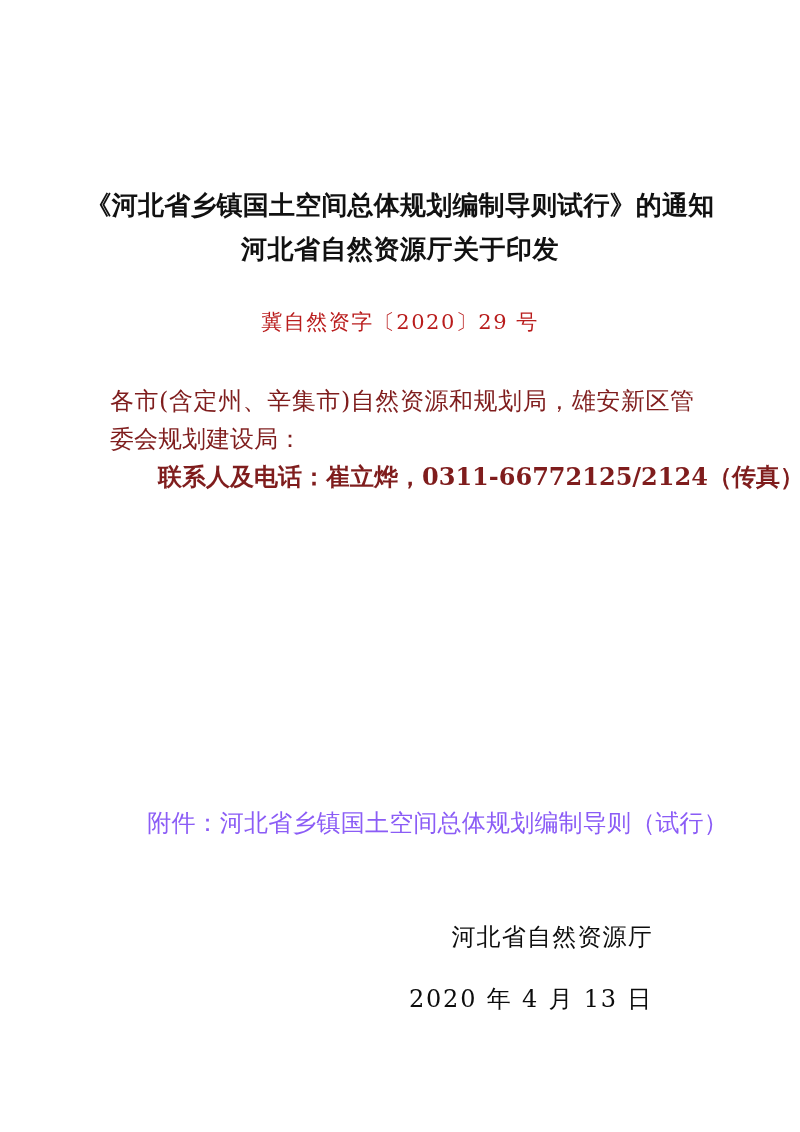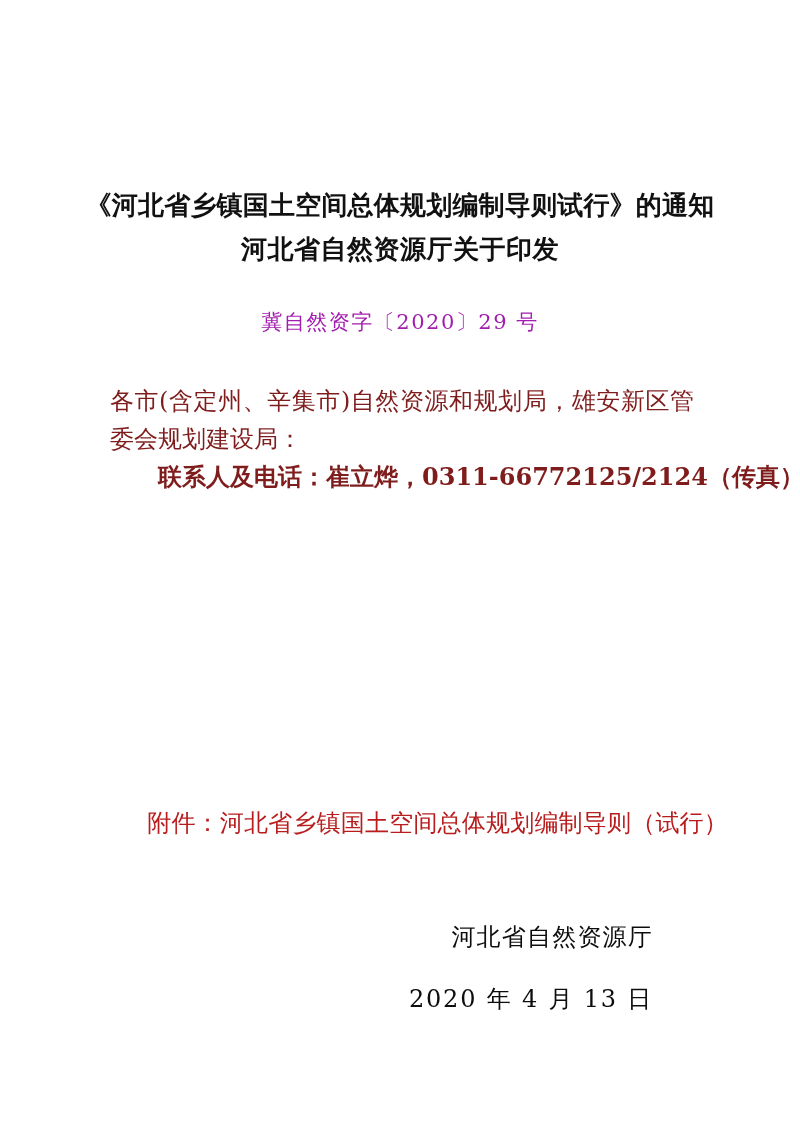--- a/index.html
+++ b/index.html
@@ -48,21 +48,21 @@
   
   .doc-number {
     position: absolute;
     left: 0;
     top: 308px;
     width: 800px;
     text-align: center;
     font-family: "DejaVu Serif", "Liberation Serif", serif;
     font-size: 21px;
     letter-spacing: 1.5px;
-    color: #a21caf;
+    color: #b91c1c;
   }
 
   
   .body-block {
     position: absolute;
     left: 110px;
     top: 383px;
     width: 584px;
     font-family: "DejaVu Serif", "Liberation Serif", serif;
     font-size: 24px;
@@ -100,21 +100,21 @@
   .attachment-line {
     position: absolute;
     left: 110px;
     top: 805px;
     width: 584px;
     font-family: "DejaVu Serif", "Liberation Serif", serif;
     font-size: 24px;
     line-height: 37.6px;
     text-indent: 1.55em;
     letter-spacing: 0.2px;
-    color: #b91c1c;
+    color: #8b5cf6;
     white-space: nowrap;
   }
 
   
   .signature-block {
     position: absolute;
     left: 110px;
     top: 918px;
     width: 543px;
     text-align: right;

